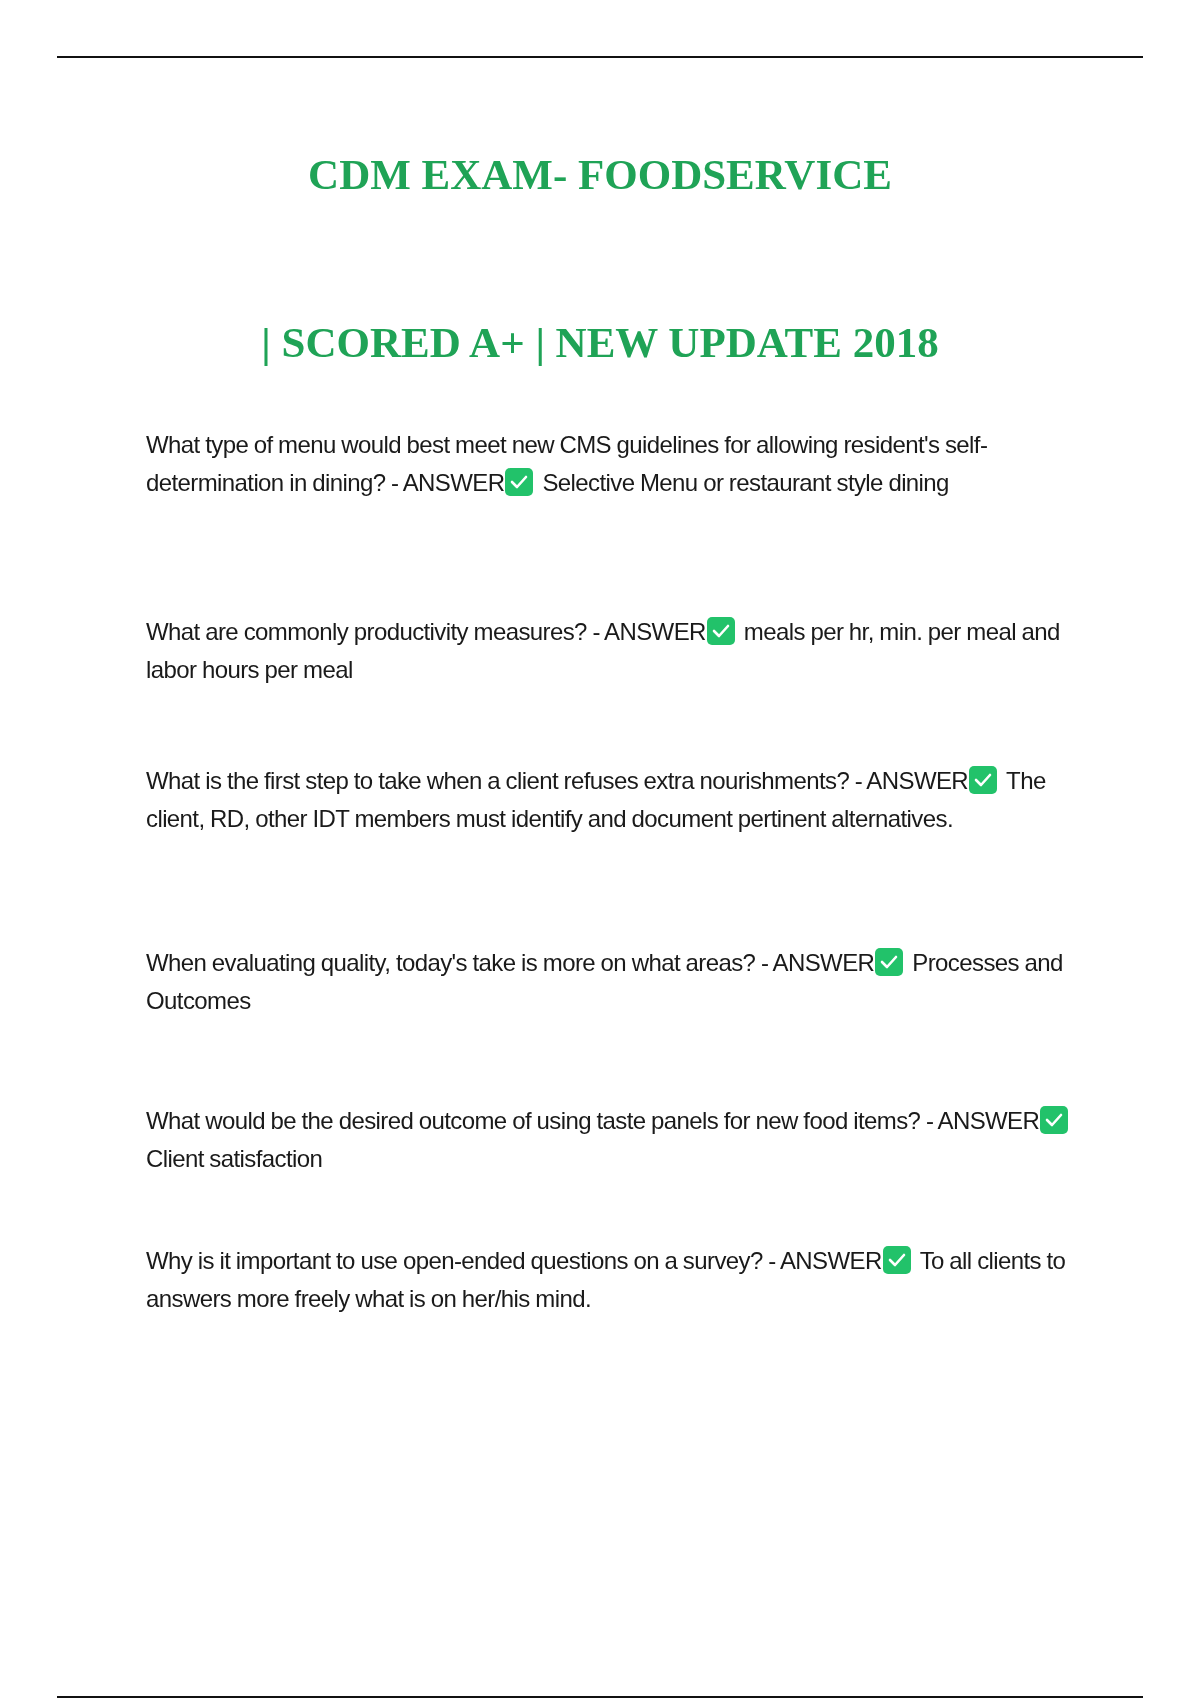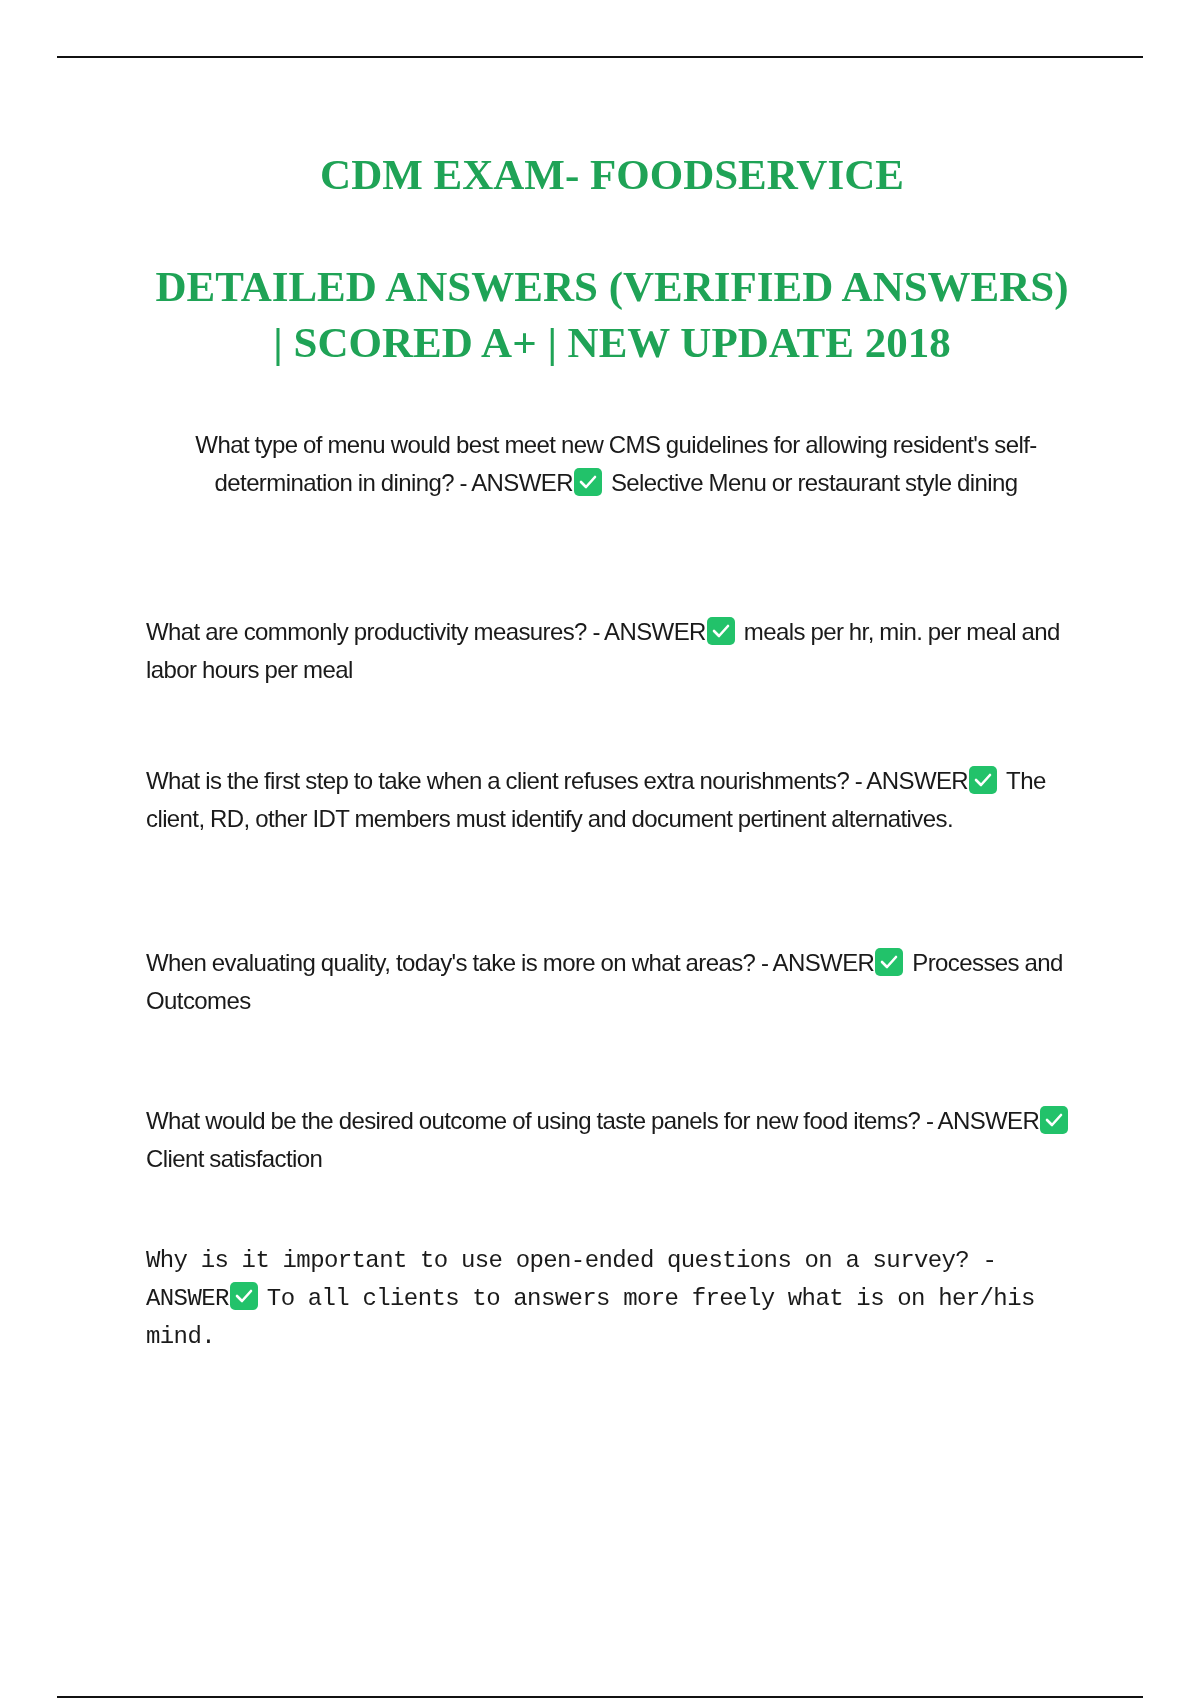--- a/index.html
+++ b/index.html
@@ -20,21 +20,21 @@
       width: 1086px;
       height: 2px;
       background: #111111;
     }
     .rule.top { top: 56px; }
     .rule.bottom { top: 1696px; }
 
     .title {
       position: absolute;
       top: 147px;
-      left: 142px;
+      left: 130px;
       width: 940px;
       text-align: center;
       font-family: "Liberation Serif", "DejaVu Serif", serif;
       font-weight: bold;
       font-size: 43px;
       line-height: 56px;
       color: #1fa356;
       letter-spacing: 0px;
       margin: 0;
     }
@@ -73,27 +73,27 @@
     }
   </style>
 </head>
 <body>
 
 <div class="rule top"></div>
 
 <h1 class="title">
   <span>CDM EXAM- FOODSERVICE</span><br>
   <br>
-  <span>DETAILED ANSWERS (VERIFIED ANSWERS)</span><br>
+  <br>
   <span>| SCORED A+ | NEW UPDATE 2018</span>
 </h1>
 
 <div class="qa-list">
 
-  <div class="qa" style="top:0px;text-align:center;">
+  <div class="qa" style="top:0px;">
     <span>What type of menu would best meet new CMS guidelines for allowing resident's self-determination in dining? - ANSWER</span><span class="check"><svg width="18" height="16" viewBox="0 0 18 16">
           <path d="M2 8 L7 13 L16 3" fill="none" stroke="#ffffff" stroke-width="2.6" stroke-linecap="round" stroke-linejoin="round"></path>
         </svg></span><span>Selective Menu or restaurant style dining</span>
   </div>
 
   <div class="qa" style="top:187px;">
     <span>What are commonly productivity measures? - ANSWER</span><span class="check"><svg width="18" height="16" viewBox="0 0 18 16">
           <path d="M2 8 L7 13 L16 3" fill="none" stroke="#ffffff" stroke-width="2.6" stroke-linecap="round" stroke-linejoin="round"></path>
         </svg></span><span>meals per hr, min. per meal and labor hours per meal</span>
   </div>
@@ -109,21 +109,21 @@
           <path d="M2 8 L7 13 L16 3" fill="none" stroke="#ffffff" stroke-width="2.6" stroke-linecap="round" stroke-linejoin="round"></path>
         </svg></span><span>Processes and Outcomes</span>
   </div>
 
   <div class="qa" style="top:676px;">
     <span>What would be the desired outcome of using taste panels for new food items? - ANSWER</span><span class="check"><svg width="18" height="16" viewBox="0 0 18 16">
           <path d="M2 8 L7 13 L16 3" fill="none" stroke="#ffffff" stroke-width="2.6" stroke-linecap="round" stroke-linejoin="round"></path>
         </svg></span><span>Client satisfaction</span>
   </div>
 
-  <div class="qa" style="top:816px;font-family:Liberation Mono, monospace;">
+  <div class="qa" style="top:816px;">
     <span>Why is it important to use open-ended questions on a survey? - ANSWER</span><span class="check"><svg width="18" height="16" viewBox="0 0 18 16">
           <path d="M2 8 L7 13 L16 3" fill="none" stroke="#ffffff" stroke-width="2.6" stroke-linecap="round" stroke-linejoin="round"></path>
         </svg></span><span>To all clients to answers more freely what is on her/his mind.</span>
   </div>
 
 </div>
 
 <div class="rule bottom"></div>
 
 </body></html>

